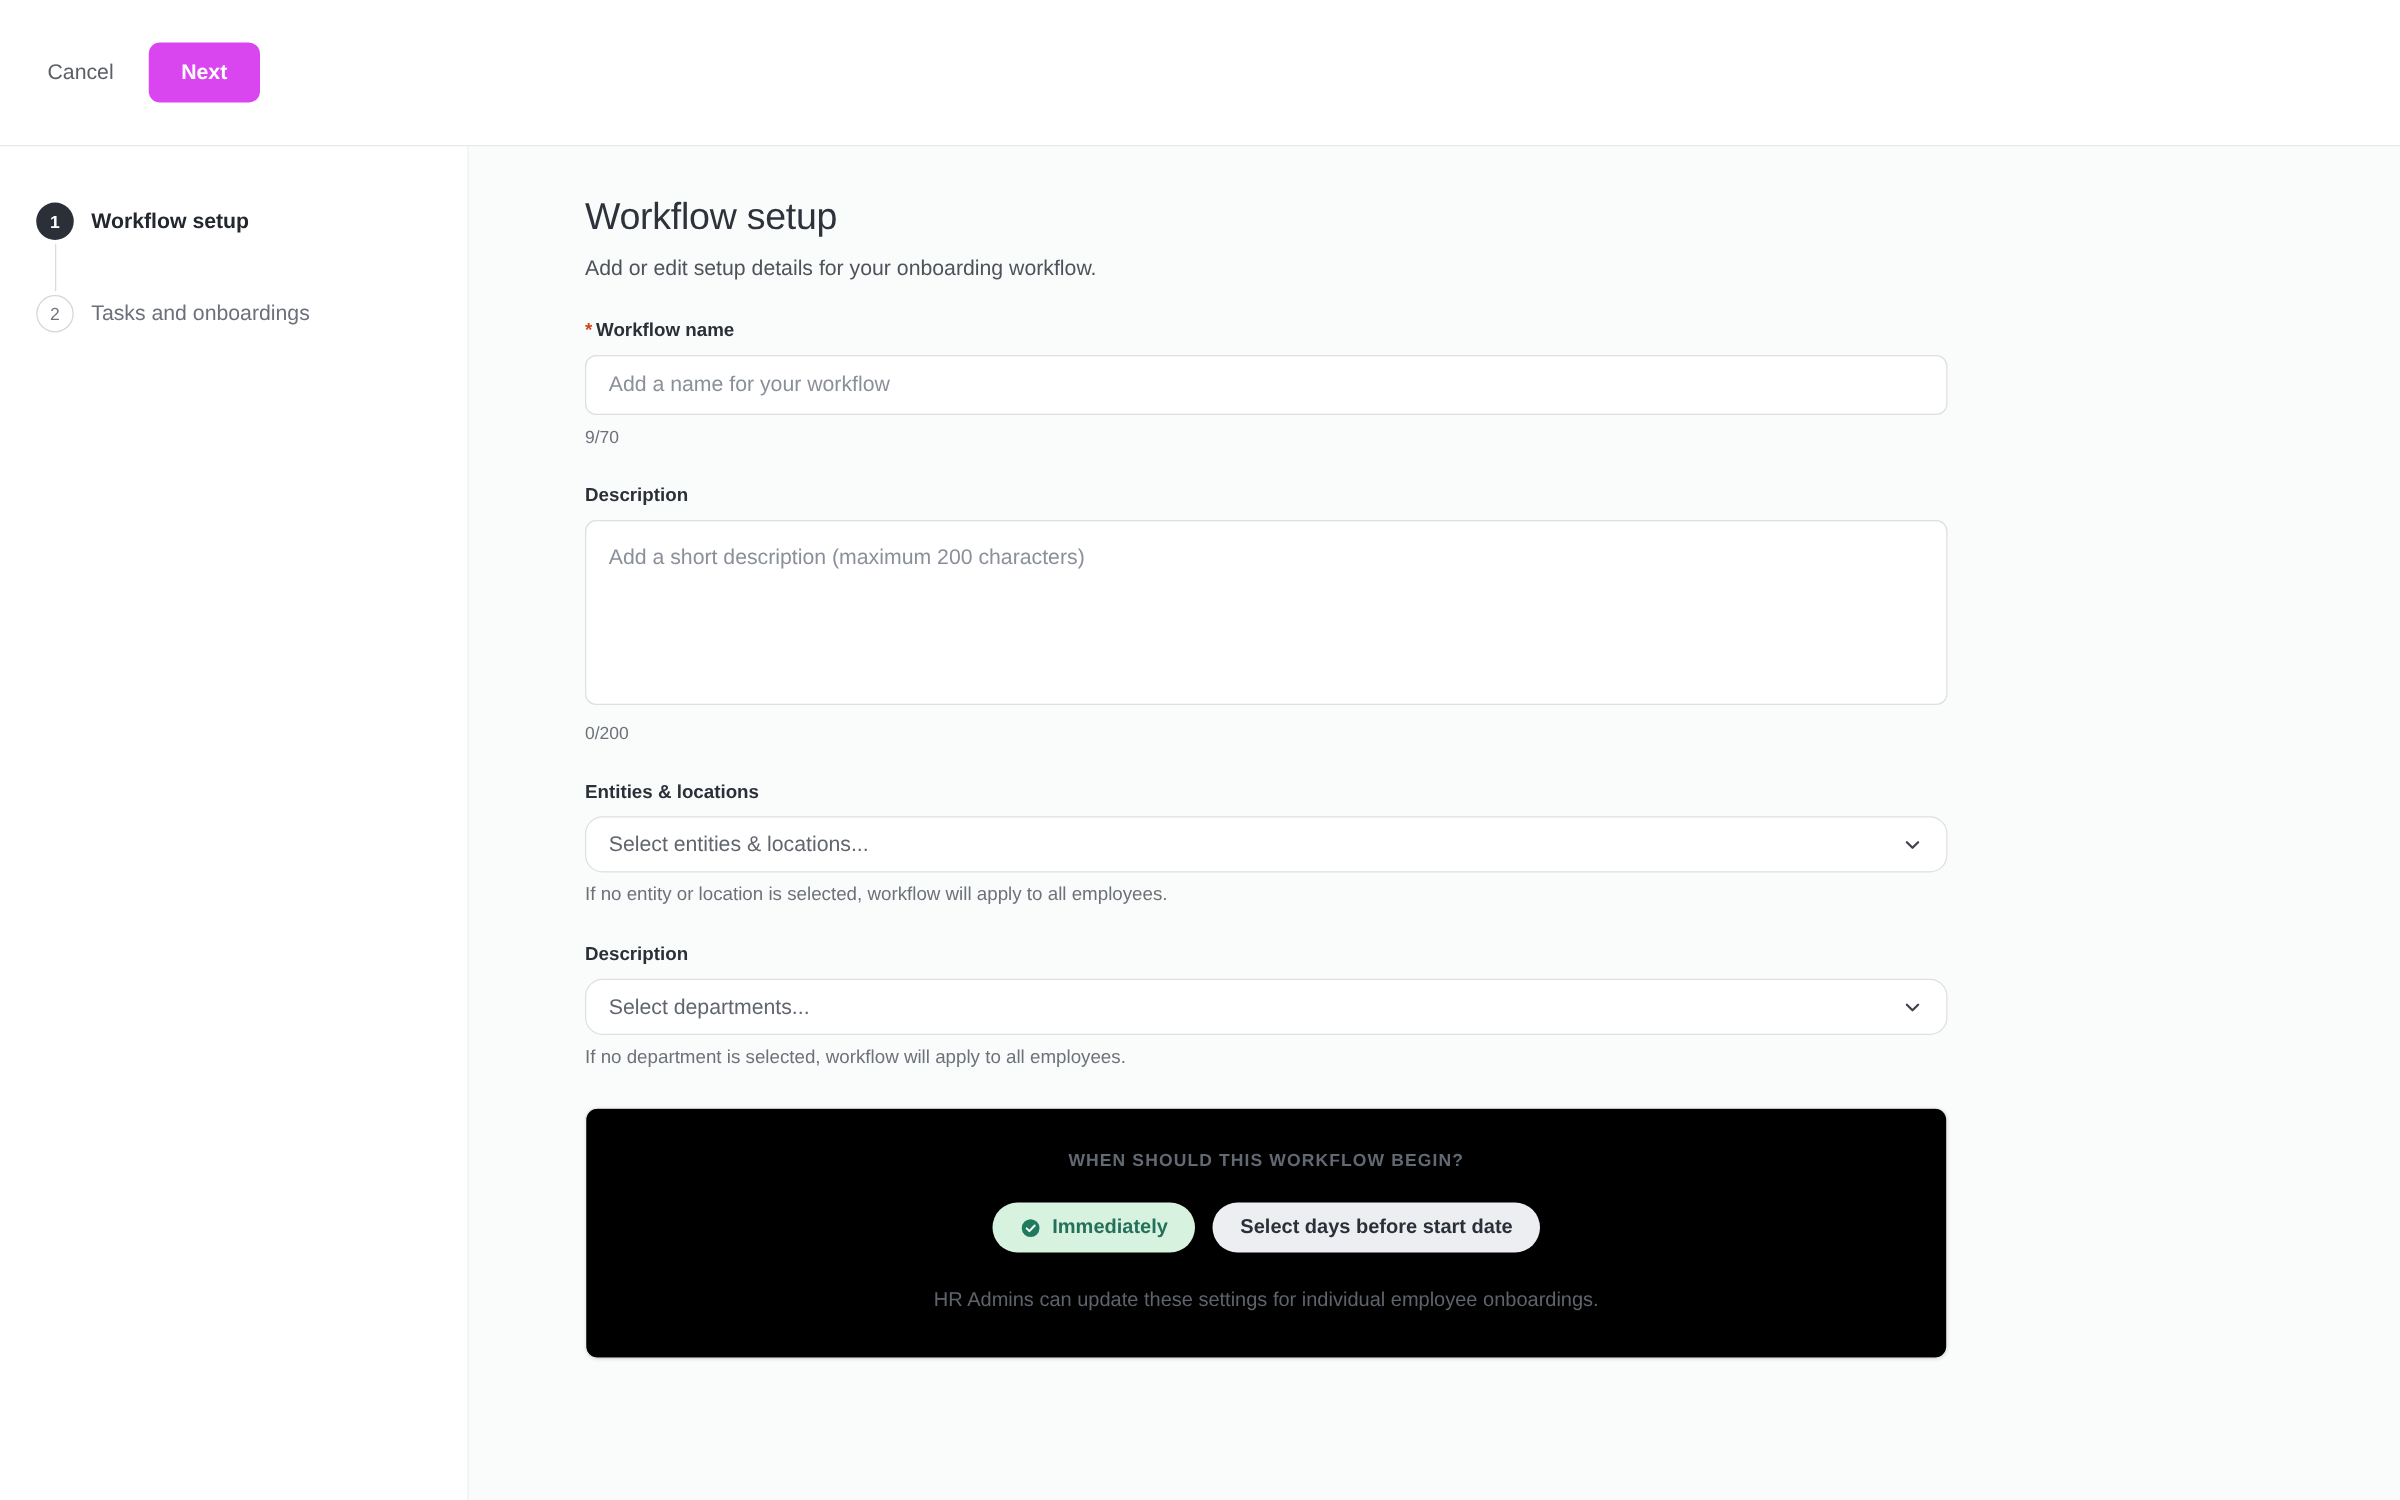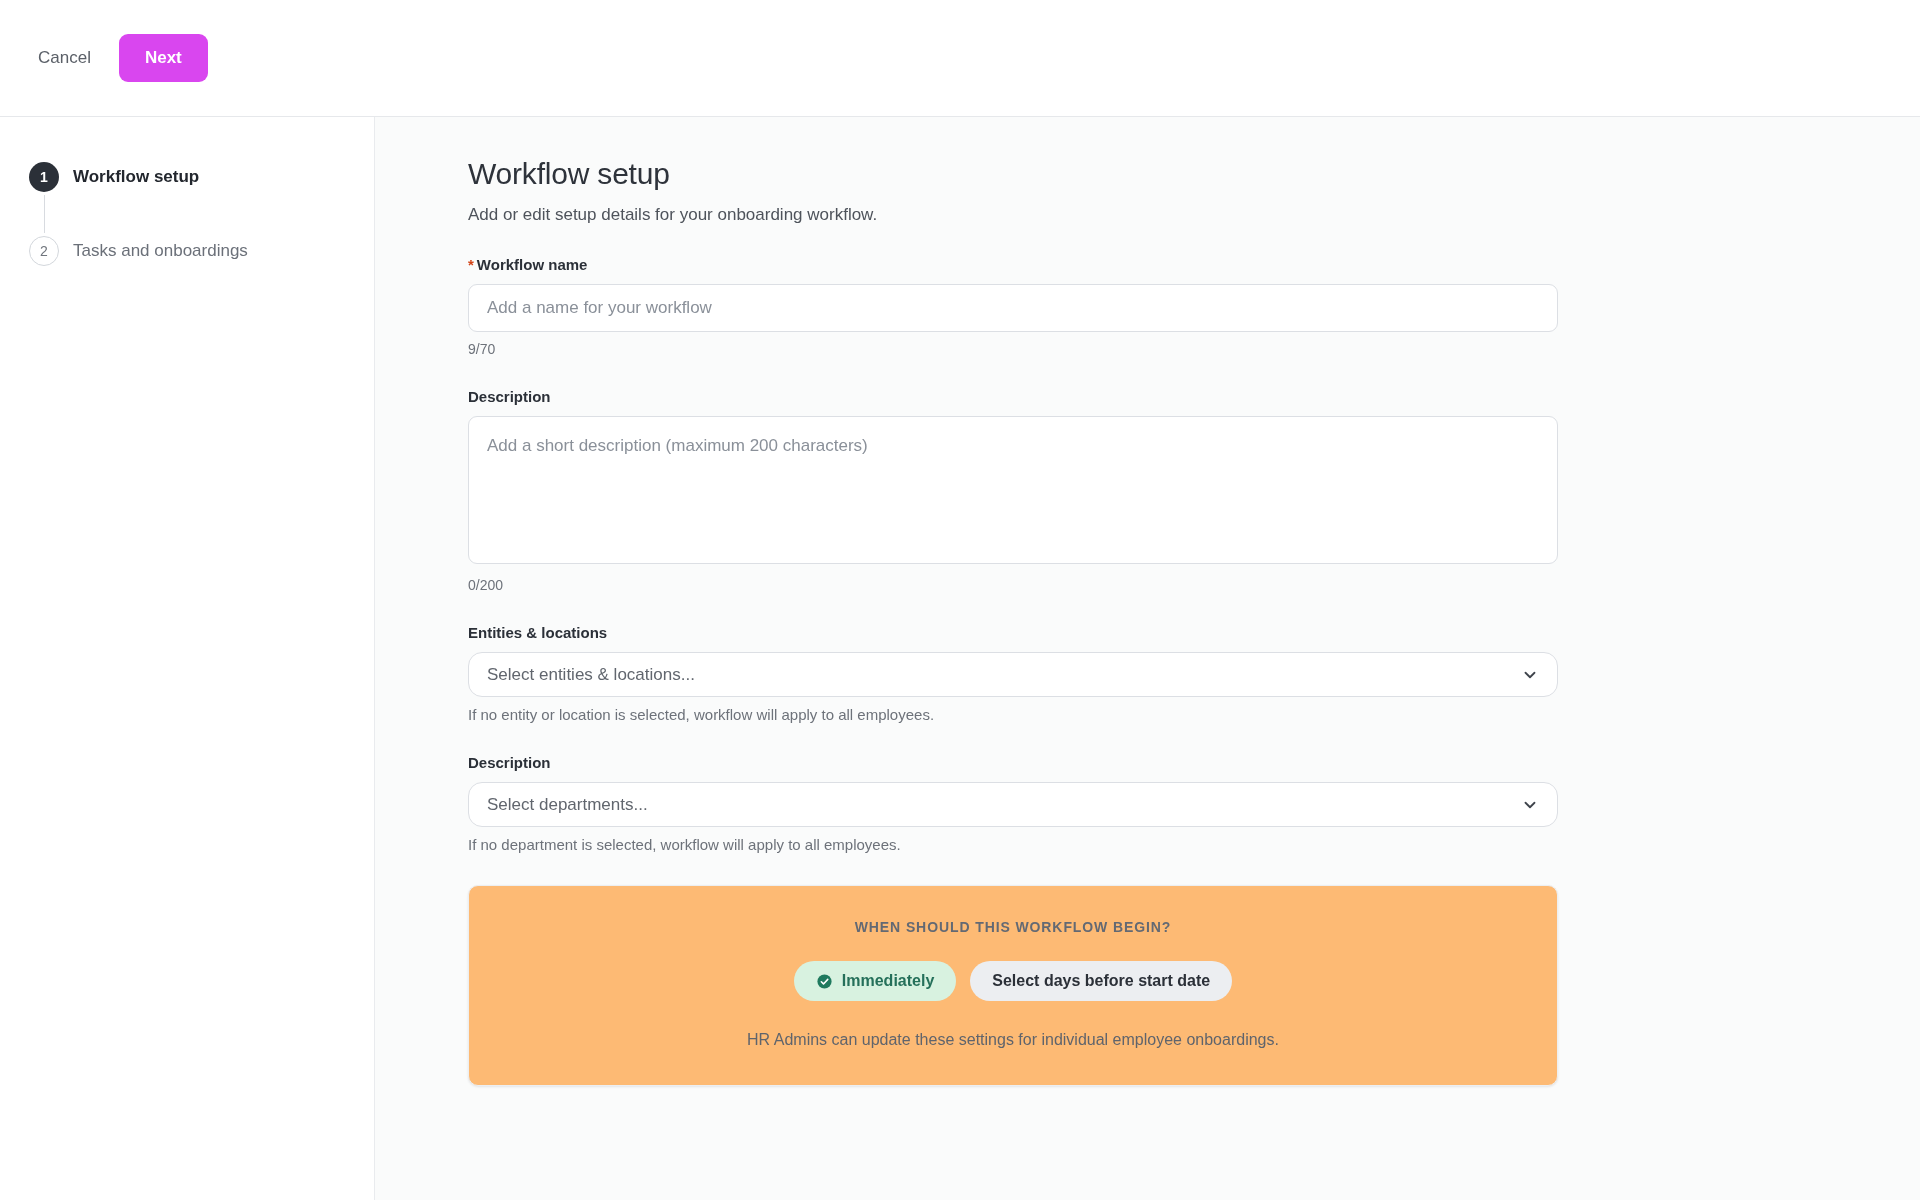--- a/index.html
+++ b/index.html
@@ -180,21 +180,21 @@
     justify-content: space-between;
     cursor: pointer;
     border-radius: 14px;
   }
   .select-placeholder { color: #61666e; font-size: 17px; }
   .chevron { display: flex; align-items: center; color: #3f444c; }
 
   
   .begin-card {
     width: 1090px;
-    background: #fdba74;
+    background: #000000;
     border: 1px solid #edeff1;
     border-radius: 10px;
     box-shadow: 0 1px 3px rgba(16,24,40,0.06), 0 1px 2px rgba(16,24,40,0.04);
     margin-top: 32px;
     padding: 33px 0 36px 0;
     text-align: center;
   }
   .begin-heading {
     font-size: 14px;
     font-weight: bold;

